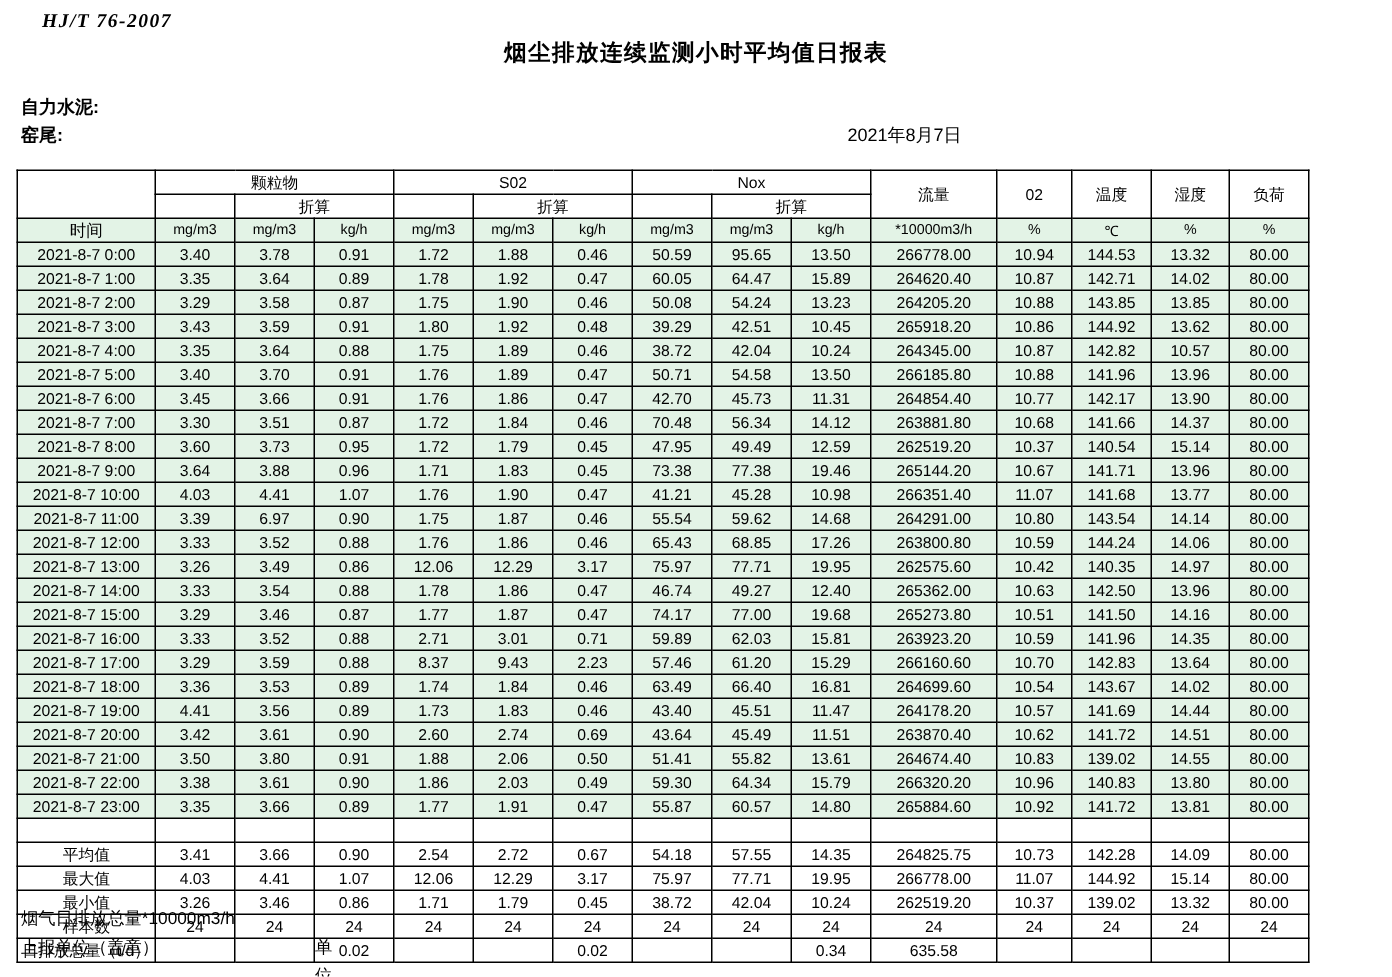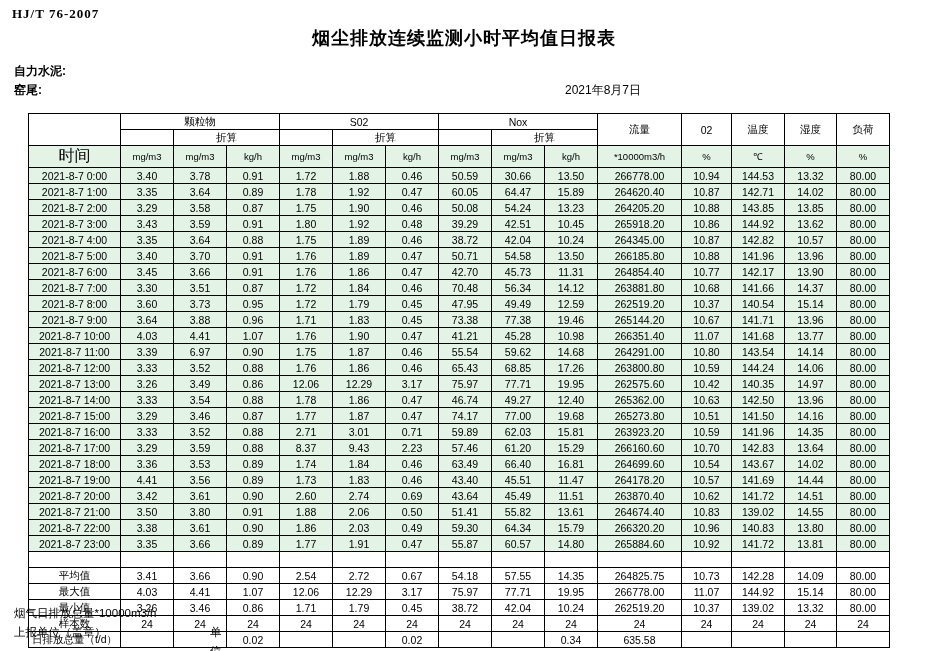--- a/index.html
+++ b/index.html
@@ -17,34 +17,35 @@
   }
   .page {
     width: 928px;
     height: 651px;
     position: relative;
     padding: 0;
     box-sizing: border-box;
   }
   .std-code {
     position: absolute;
-    left: 12px;
+    left: 28px;
     top: 6px;
     font-family: "Liberation Serif", serif;
     font-weight: bold;
     font-size: 13px;
     letter-spacing: 1px;
+    font-style: italic;
   }
   .doc-title {
     position: absolute;
     left: 0;
     top: 26px;
     width: 928px;
     text-align: center;
-    font-size: 18px;
+    font-size: 15px;
     font-weight: bold;
     letter-spacing: 1px;
   }
   .meta {
     position: absolute;
     left: 14px;
     top: 62px;
     font-size: 12px;
     font-weight: bold;
     line-height: 19px;
@@ -52,41 +53,41 @@
   .meta div { white-space: nowrap; }
   .report-date {
     position: absolute;
     left: 565px;
     top: 82px;
     font-size: 12px;
   }
 
   table.grid {
     position: absolute;
-    left: 28px;
+    left: 11px;
     top: 113px;
     border-collapse: collapse;
     font-size: 10.5px;
     font-family: "Liberation Sans", sans-serif;
     table-layout: fixed;
   }
   table.grid td, table.grid th {
     border: 1px solid #000000;
     text-align: center;
     vertical-align: middle;
     padding: 0;
     height: 15px;
     font-weight: normal;
     white-space: nowrap;
   }
   .hdr-group { height: 16px; font-size: 10.5px; }
   .hdr-sub { height: 15px; }
   .hdr-unit { height: 15px; font-size: 9.5px; }
   .greenrow td { background: #e3f3e6; }
-  .hdr-time { font-size: 16px; }
+  .hdr-time { font-size: 11px; }
   .c-time { width: 92px; }
   .c-num  { width: 53px; }
   .c-flow { width: 84px; }
   .c-o2   { width: 50px; }
   .c-temp { width: 53px; }
   .c-hum  { width: 52px; }
   .c-load { width: 53px; }
   .blank-row td { height: 15px; }
   .time-cell { text-align: center; }
   .stat-label { }
@@ -181,21 +182,21 @@
     <tbody id="data-body">
         <tr class="greenrow">
           <td class="time-cell">2021-8-7 0:00</td>
           <td>3.40</td>
           <td>3.78</td>
           <td>0.91</td>
           <td>1.72</td>
           <td>1.88</td>
           <td>0.46</td>
           <td>50.59</td>
-          <td>30.66</td>
+          <td>95.65</td>
           <td>13.50</td>
           <td>266778.00</td>
           <td>10.94</td>
           <td>144.53</td>
           <td>13.32</td>
           <td>80.00</td>
         </tr>
         <tr class="greenrow">
           <td class="time-cell">2021-8-7 1:00</td>
           <td>3.35</td>

